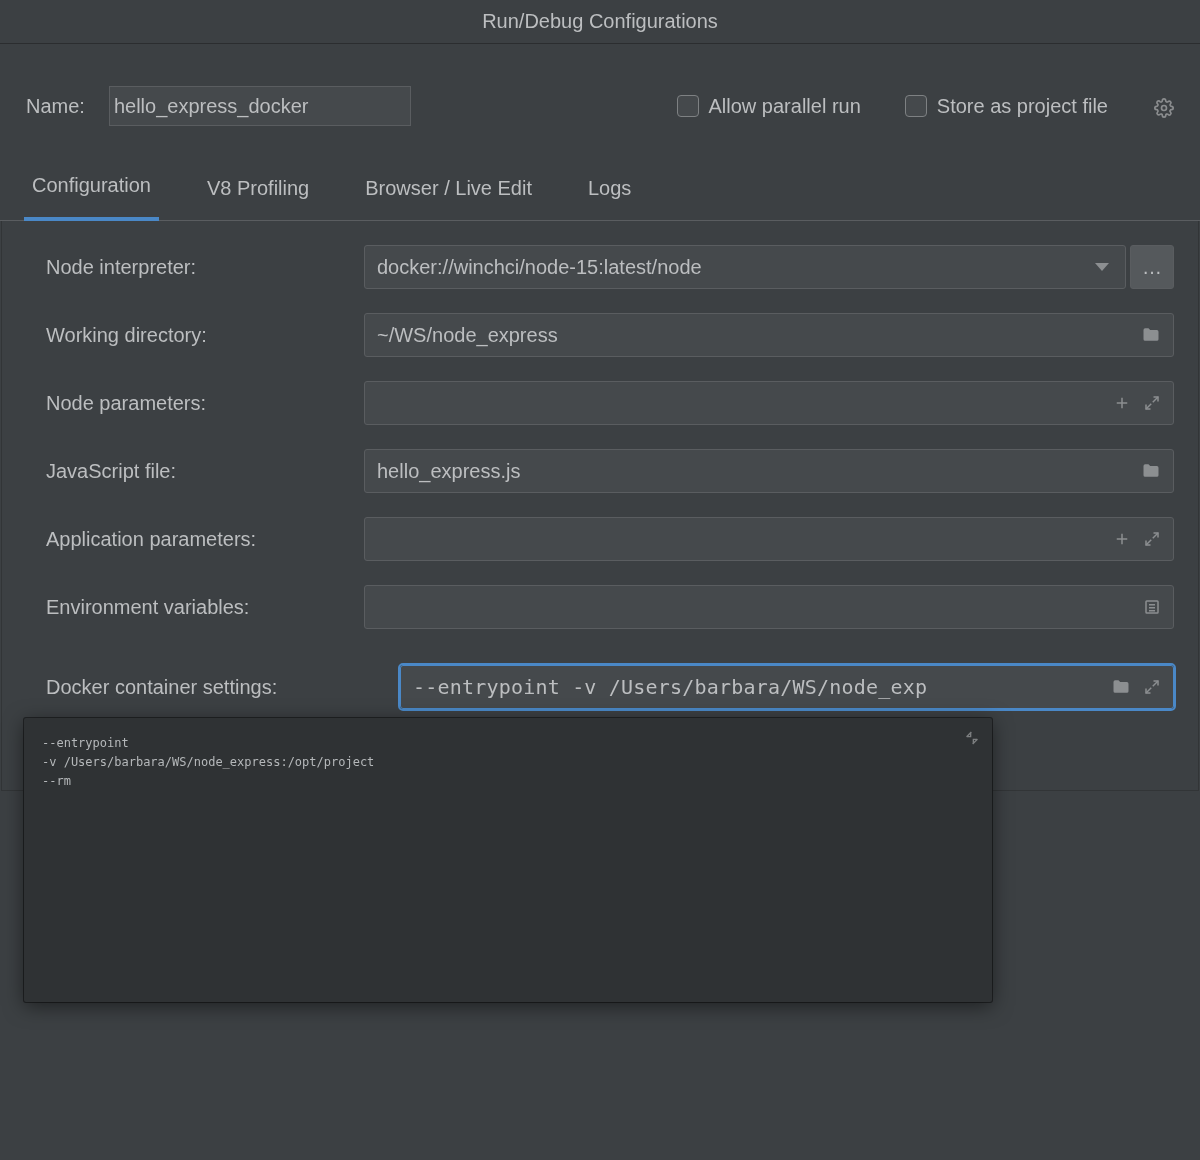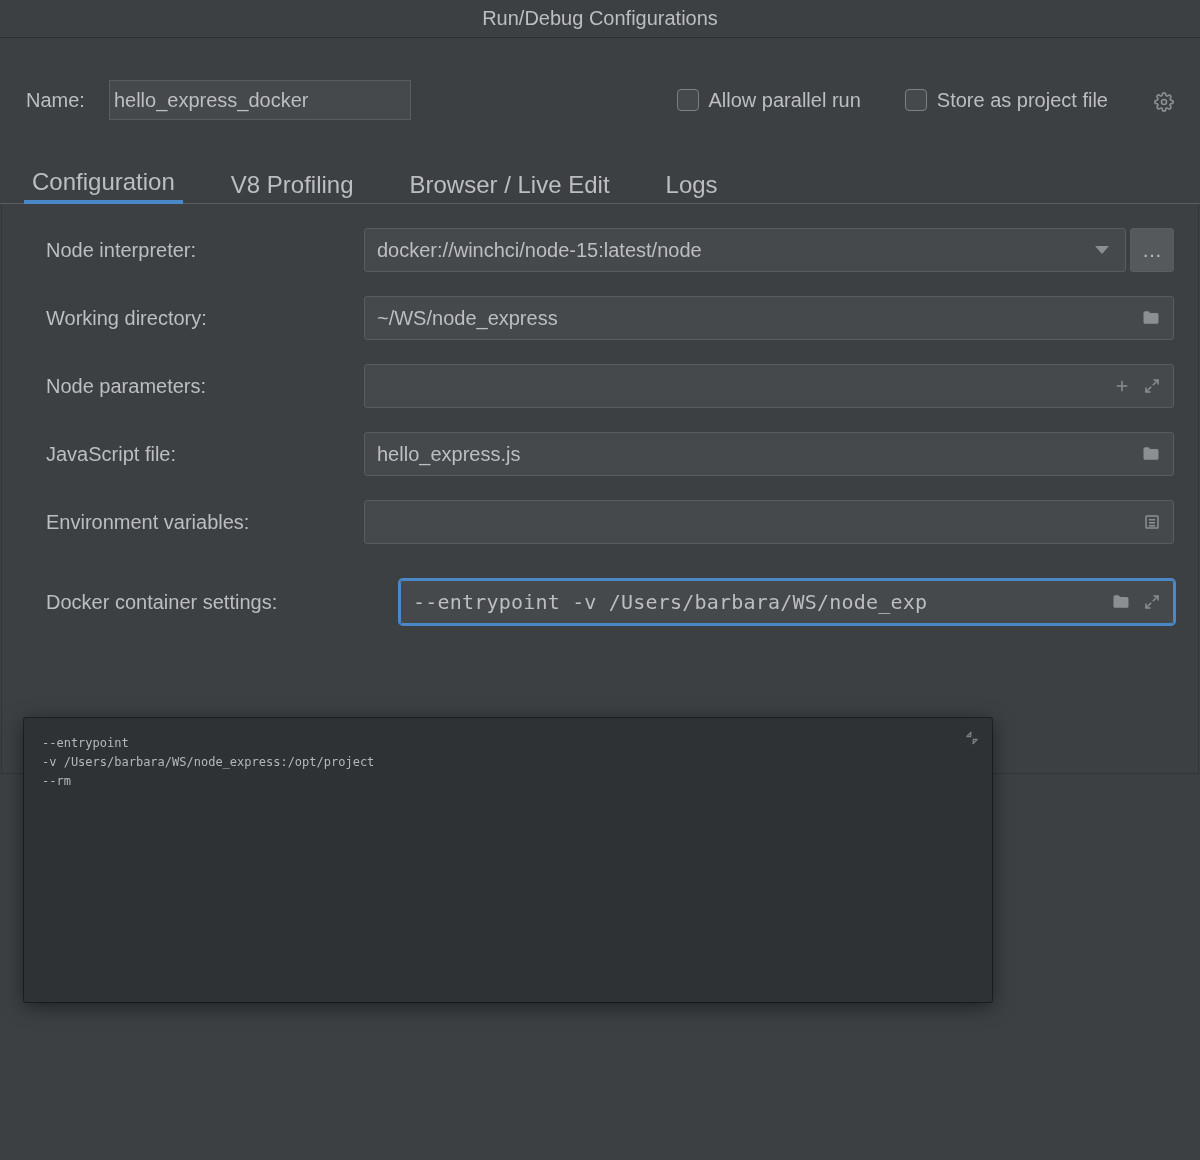--- a/index.html
+++ b/index.html
@@ -21,21 +21,21 @@
     background: var(--bg);
     color: var(--text);
     font-family: -apple-system, "SF Pro Text", "Segoe UI", Helvetica, Arial, sans-serif;
     font-size: 19px;
     width: 1200px;
     height: 1160px;
     overflow: hidden;
     position: relative;
   }
   .title-bar {
-    height: 38px;
+    height: 44px;
     border-bottom: 1px solid #2b2d2f;
     display: flex;
     align-items: center;
     justify-content: center;
     font-size: 20px;
     color: var(--text);
   }
   .name-row {
     display: flex;
     align-items: center;
@@ -79,22 +79,22 @@
     align-items: center;
   }
   .tabs {
     display: flex;
     padding: 48px 24px 0 24px;
     gap: 40px;
     border-bottom: 1px solid var(--border);
     align-items: flex-end;
   }
   .tab {
-    padding: 0 8px 4px 8px;
-    font-size: 24px;
+    padding: 0 8px 20px 8px;
+    font-size: 20px;
     cursor: pointer;
     color: var(--text);
   }
   .tab.active {
     border-bottom: 4px solid var(--accent);
     margin-bottom: -1px;
   }
   .form-area {
     padding: 24px 24px 0 44px;
     border: 1px solid #323537;
@@ -294,20 +294,44 @@
           <span>
               <svg width="20" height="20" viewBox="0 0 24 24" fill="currentColor">
                 <path d="M3 6a2 2 0 0 1 2-2h4l2 2h8a2 2 0 0 1 2 2v9a2 2 0 0 1-2 2H5a2 2 0 0 1-2-2V6z"></path>
               </svg>
             </span>
         </span>
       </div>
     </div>
   </div>
 
+  <div class="form-row">
+    <div class="form-label">Application parameters:</div>
+    <div class="field-wrap">
+      <div class="fld">
+        <span class="fld-text"></span>
+        <span class="icon-right">
+          <span>
+              <svg width="18" height="18" viewBox="0 0 24 24" fill="none" stroke="currentColor" stroke-width="2">
+                <line x1="12" y1="5" x2="12" y2="19"></line>
+                <line x1="5" y1="12" x2="19" y2="12"></line>
+              </svg>
+            </span>
+          <span>
+              <svg width="18" height="18" viewBox="0 0 24 24" fill="none" stroke="currentColor" stroke-width="2">
+                <path d="M14 4h6v6"></path>
+                <path d="M10 20H4v-6"></path>
+                <path d="M20 4l-7 7"></path>
+                <path d="M4 20l7-7"></path>
+              </svg>
+            </span>
+        </span>
+      </div>
+    </div>
+  </div>
 
   <div class="form-row">
     <div class="form-label">Environment variables:</div>
     <div class="field-wrap">
       <div class="fld">
         <span class="fld-text"></span>
         <span class="icon-right">
           <span>
               <svg width="18" height="18" viewBox="0 0 24 24" fill="none" stroke="currentColor" stroke-width="2">
                 <rect x="4" y="4" width="16" height="16" rx="1"></rect>

